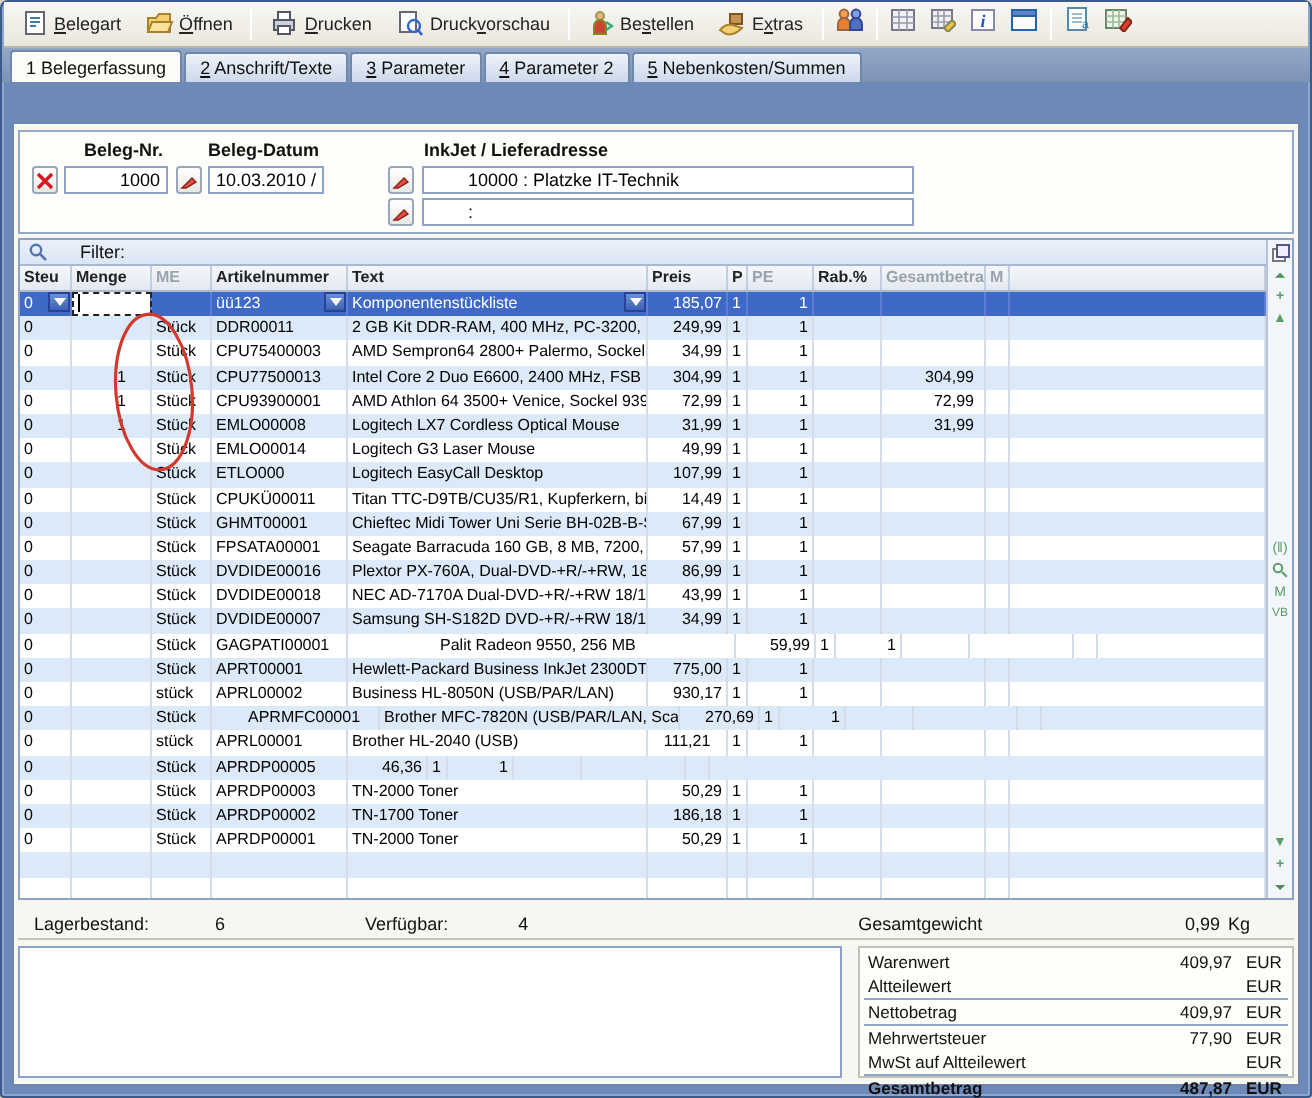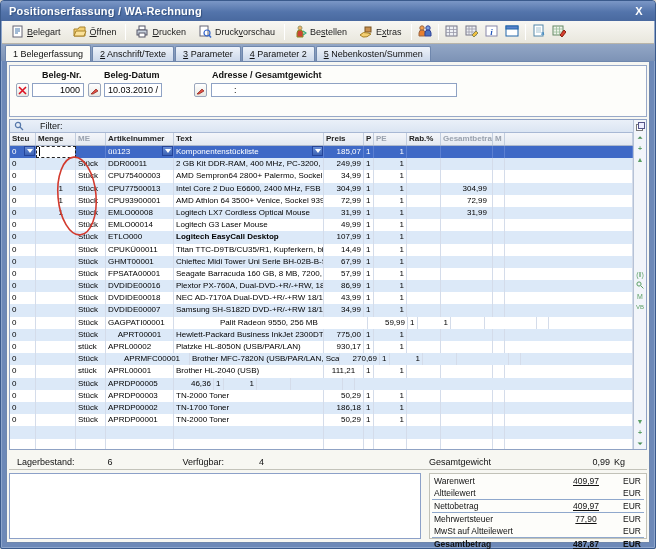--- a/index.html
+++ b/index.html
@@ -97,36 +97,32 @@
 
   
   .bottomrow { position:absolute; left:2px; right:2px; top:411px; bottom:3px; display:flex; gap:8px; }
   .notesbox { width:412px; background:#fff; border:1px solid #8ca0c8; }
   .sumbox { flex:1; background:#fdfdfa; border:1px solid #c2c2b8; padding:1px 2px; display:flex;
             flex-direction:column; justify-content:space-between; }
   .sumrow { display:flex; align-items:center; font-size:8.5px; color:#111; padding:1px 2px; }
   .sumrow.sep { border-top:1px solid #8fa8cc; }
   .sumrow.bold { font-weight:bold; }
   .sumrow .sl { flex:1; }
-  .sumrow .sv { width:60px; text-align:center;text-decoration:underline; }
+  .sumrow .sv { width:60px; text-align:right; }
   .sumrow .sc { width:26px; padding-left:7px; }
 
   
   .annot { position:absolute; left:54px; top:154px; width:44px; height:82px; pointer-events:none;
            transform:rotate(-5deg); }
 </style>
 </head>
 <body>
 
 <div class="window">
 
-  <div class="titlebar">
-    <span class="title">Positionserfassung / WA-Rechnung</span>
-    <span class="close">X</span>
-  </div>
 
   <div class="toolbar" id="toolbar">
       <span class="tbtn">
         <span><svg width="13" height="13">
             <rect x="2" y="1" width="9" height="11" fill="#fff" stroke="#667"></rect>
             <path d="M4 4h5M4 6h5M4 8h3" stroke="#47a" stroke-width="1"></path>
           </svg></span>
         <span><u>B</u>elegart</span>
       </span>
       <span class="tbtn">
@@ -228,21 +224,21 @@
       <span class="tab"><u>4</u> Parameter 2</span>
       <span class="tab"><u>5</u> Nebenkosten/Summen</span>
     </div>
 
   <div class="main">
 
     <div class="fieldsbox">
       <div class="flabels">
         <span class="l1">Beleg-Nr.</span>
         <span class="l2">Beleg-Datum</span>
-        <span class="l3">Adresse / Gesamtgewicht</span>
+        <span class="l3">InkJet / Lieferadresse</span>
       </div>
       <div class="fctrls">
         <span style="width:6px"></span>
         <span class="fbtn">
           <svg width="9" height="9">
               <path d="M1 1 L8 8 M8 1 L1 8" stroke="#d12" stroke-width="1.6"></path>
             </svg>
         </span>
         <span style="width:3px"></span>
         <input class="inp num" value="1000" style="">
@@ -255,20 +251,28 @@
         <span style="width:3px"></span>
         <input class="inp date" value="10.03.2010 /Mi" style="">
         <span style="width:32px"></span>
         <div class="addrcol">
           <div class="addrrow">
             <span class="fbtn">
               <svg width="9" height="9">
                   <path d="M1 8 L6 3 L8 5 L3 8 Z" fill="#e05044" stroke="#8a1f18" stroke-width="0.7"></path>
                 </svg>
             </span>
+            <input class="inp addr" value="10000 : Platzke IT-Technik" style="">
+          </div>
+          <div class="addrrow">
+            <span class="fbtn">
+              <svg width="9" height="9">
+                  <path d="M1 8 L6 3 L8 5 L3 8 Z" fill="#e05044" stroke="#8a1f18" stroke-width="0.7"></path>
+                </svg>
+            </span>
             <input class="inp addr" value=":" style="">
           </div>
         </div>
       </div>
     </div>
 
     <div class="gridbox">
       <div class="gridleft">
         <div class="filterrow">
           <svg width="10" height="10">
@@ -396,21 +400,21 @@
               <span class="cell r" style="width: 34px;"></span>
               <span class="cell r" style="width: 52px; padding-right: 5px;"></span>
               <span class="cell" style="width: 12px;"></span>
               <span class="cell" style="width: auto; flex: 1 1 0%;"></span>
             </div>
             <div class="grow alt">
               <span class="cell" style="width: 26px;">0</span>
               <span class="cell r" style="width: 40px; padding-right: 12px;"></span>
               <span class="cell" style="width: 30px;">Stück</span>
               <span class="cell" style="width: 68px;">ETLO000</span>
-              <span class="cell" style="width: 150px; font-weight: bold;">Logitech EasyCall Desktop</span>
+              <span class="cell" style="width: 150px;">Logitech EasyCall Desktop</span>
               <span class="cell r" style="width: 40px;">107,99</span>
               <span class="cell" style="width: 10px;">1</span>
               <span class="cell r" style="width: 33px;">1</span>
               <span class="cell r" style="width: 34px;"></span>
               <span class="cell r" style="width: 52px; padding-right: 5px;"></span>
               <span class="cell" style="width: 12px;"></span>
               <span class="cell" style="width: auto; flex: 1 1 0%;"></span>
             </div>
             <div class="grow">
               <span class="cell" style="width: 26px;">0</span>
@@ -507,36 +511,36 @@
               <span class="cell r" style="width: 33px;">1</span>
               <span class="cell r" style="width: 34px;"></span>
               <span class="cell r" style="width: 52px; padding-right: 5px;"></span>
               <span class="cell" style="width: 12px;"></span>
               <span class="cell" style="width: auto; flex: 1 1 0%;"></span>
             </div>
             <div class="grow alt">
               <span class="cell" style="width: 26px;">0</span>
               <span class="cell r" style="width: 40px; padding-right: 12px;"></span>
               <span class="cell" style="width: 30px;">Stück</span>
-              <span class="cell" style="width: 68px; text-align: center;">APRT00001</span>
+              <span class="cell" style="width: 68px;">APRT00001</span>
               <span class="cell" style="width: 150px;">Hewlett-Packard Business InkJet 2300DTN (U</span>
               <span class="cell r" style="width: 40px;">775,00</span>
               <span class="cell" style="width: 10px;">1</span>
               <span class="cell r" style="width: 33px;">1</span>
               <span class="cell r" style="width: 34px;"></span>
               <span class="cell r" style="width: 52px; padding-right: 5px;"></span>
               <span class="cell" style="width: 12px;"></span>
               <span class="cell" style="width: auto; flex: 1 1 0%;"></span>
             </div>
             <div class="grow">
               <span class="cell" style="width: 26px;">0</span>
               <span class="cell r" style="width: 40px; padding-right: 12px;"></span>
               <span class="cell" style="width: 30px;">stück</span>
               <span class="cell" style="width: 68px;">APRL00002</span>
-              <span class="cell" style="width: 150px;">Platzke HL-8050N (USB/PAR/LAN)</span>
+              <span class="cell" style="width: 150px;">Business HL-8050N (USB/PAR/LAN)</span>
               <span class="cell r" style="width: 40px;">930,17</span>
               <span class="cell" style="width: 10px;">1</span>
               <span class="cell r" style="width: 33px;">1</span>
               <span class="cell r" style="width: 34px;"></span>
               <span class="cell r" style="width: 52px; padding-right: 5px;"></span>
               <span class="cell" style="width: 12px;"></span>
               <span class="cell" style="width: auto; flex: 1 1 0%;"></span>
             </div>
             <div class="grow alt">
               <span class="cell" style="width: 26px;">0</span>

